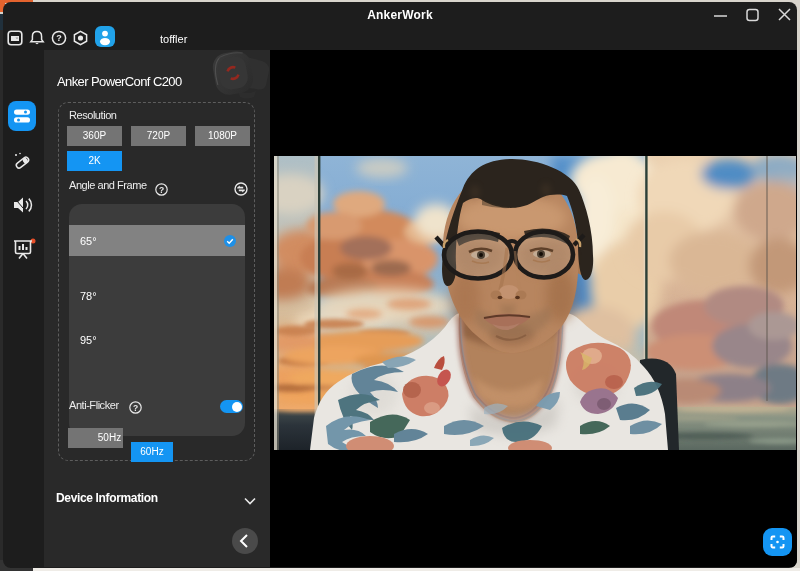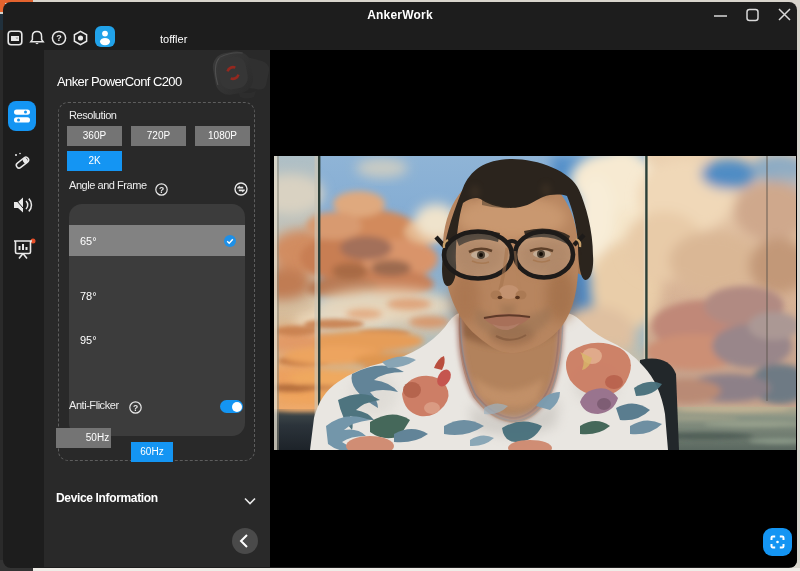--- a/index.html
+++ b/index.html
@@ -163,21 +163,21 @@
         <path d="M3.2 6.2 l2 2 l3.6 -4" fill="none" stroke="#fff" stroke-width="1.4"></path>
       </svg>
     </div>
 
     <div class="label" style="left:66px;top:397px;">Anti-Flicker</div>
     <svg class="abs" style="left:126px;top:399px;" width="13" height="13" viewBox="0 0 13 13">
       <circle cx="6.5" cy="6.5" r="5.7" fill="none" stroke="#e8e8e8" stroke-width="1.2"></circle>
       <text x="6.5" y="9.6" font-size="8.5" font-weight="bold" fill="#e8e8e8" text-anchor="middle" font-family="Liberation Sans">?</text>
     </svg>
     <div id="toggle"></div>
-    <div class="btn" style="left:53px;top:426px;padding-left:28px;">50Hz</div>
+    <div class="btn" style="left:65px;top:426px;padding-left:28px;">50Hz</div>
     <div class="btn blue" style="left:128px;top:440px;width:42px;">60Hz</div>
 
     <div id="devinfo">Device Information</div>
     <svg class="abs" style="left:240px;top:494px;" width="14" height="10" viewBox="0 0 14 10">
       <path d="M2 2.5 l5 5 l5 -5" fill="none" stroke="#e8e8e8" stroke-width="1.6"></path>
     </svg>
     <div id="backbtn">
       <svg width="26" height="26" viewBox="0 0 26 26">
         <path d="M15 7 l-6 6 l6 6" fill="none" stroke="#fff" stroke-width="2"></path>
       </svg>

